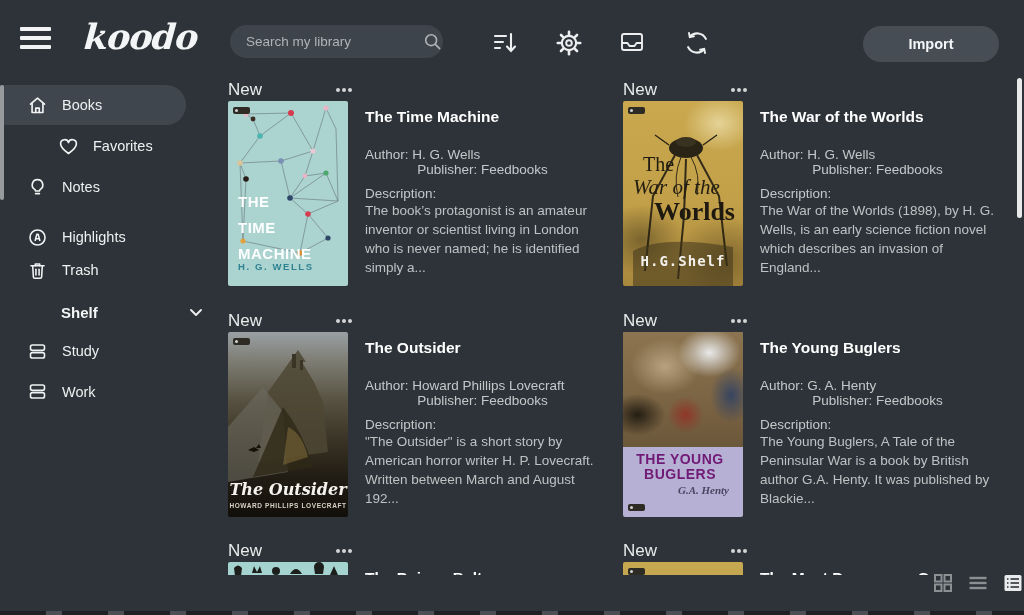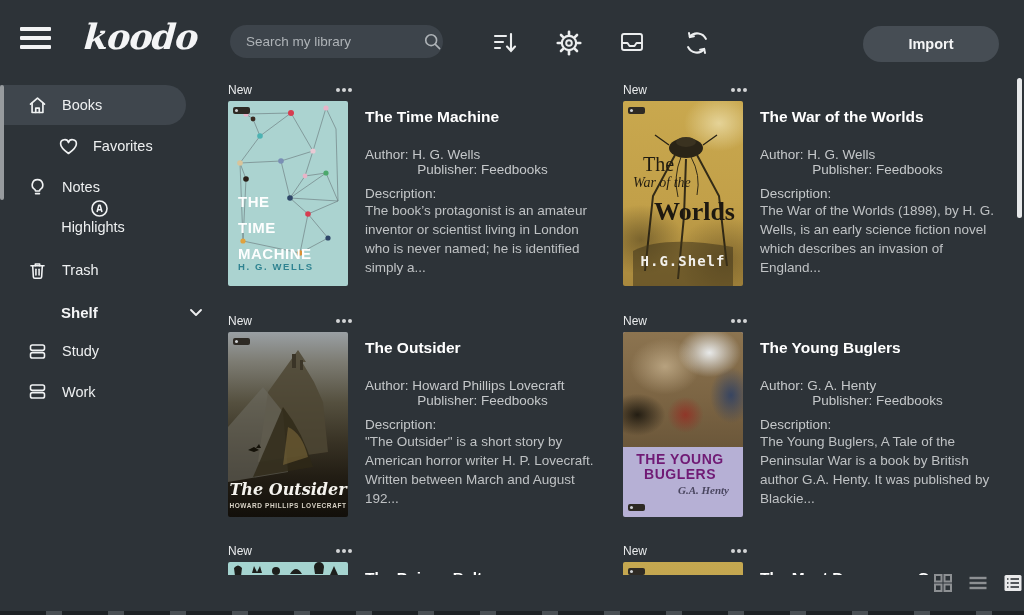--- a/index.html
+++ b/index.html
@@ -31,21 +31,21 @@
   
   .content { position:absolute; left:200px; top:75px; width:824px; height:500px; overflow:hidden; }
   .card { position:absolute; width:372px; }
   .card.c0 { left:28px;  top:7px; }
   .card.c1 { left:423px; top:7px; }
   .card.c2 { left:28px;  top:238px; }
   .card.c3 { left:423px; top:238px; }
   .card.c4 { left:28px;  top:468px; }
   .card.c5 { left:423px; top:468px; }
   .card-head { width:126px; height:16px; display:flex; justify-content:space-between; align-items:center; margin-bottom:3px; }
-  .new-badge { color:#e9ebec; font-size:12px;text-align:center; }
+  .new-badge { color:#e9ebec; font-size:17px;text-align:center; }
   .more-dots { width:4px; height:4px; border-radius:50%; background:#d3d5d6; box-shadow:6px 0 0 #d3d5d6, 12px 0 0 #d3d5d6; margin-right:14px; cursor:pointer; }
   .card-body { display:flex; }
   .cover { width:120px; height:185px; border-radius:2px; overflow:hidden; position:relative; flex-shrink:0; cursor:pointer; }
   .meta { margin-left:17px; width:240px; color:#c5c8ca; font-size:13.5px; }
   .meta .title { color:#ffffff; font-size:15.5px; font-weight:700; margin-top:7px; }
   .meta .author { margin-top:21px; }
   .meta .publisher { margin-top:0;text-align:center; }
   .meta .desc-label { margin-top:9px; }
   .meta .desc { line-height:19px; color:#bfc2c4; }
   .fb-badge { position:absolute; width:17px; height:7px; background:#2e2a24; border-radius:2px; }
@@ -56,21 +56,21 @@
   .tm-title { position:absolute; left:10px; top:88px; color:#fdfefe; font-weight:700; font-size:15px; line-height:26px; letter-spacing:.5px; }
   .tm-author { position:absolute; left:10px; top:160px; color:#2f8391; font-weight:700; font-size:9.5px; letter-spacing:1.6px; }
 
   
   .cov-wotw { background:
       radial-gradient(50px 40px at 80% 12%, rgba(236,222,170,.8), transparent 70%),
       radial-gradient(60px 50px at 15% 75%, rgba(74,60,28,.55), transparent 70%),
       radial-gradient(70px 60px at 85% 85%, rgba(84,66,30,.5), transparent 70%),
       linear-gradient(180deg,#c9a84e 0%, #c2a049 55%, #a8883d 100%); }
   .wotw-the    { position:absolute; left:20px; top:52px;  font-family:"Liberation Serif", serif; font-size:20px; color:#201b10; }
-  .wotw-warof  { position:absolute; left:10px; top:74px;  font-family:"Liberation Serif", serif; font-style:italic; font-size:14px; color:#241e12; }
+  .wotw-warof  { position:absolute; left:10px; top:74px;  font-family:"Liberation Serif", serif; font-style:italic; font-size:21px; color:#241e12; }
   .wotw-worlds { position:absolute; right:8px; top:96px;  font-family:"Liberation Serif", serif; font-weight:700; font-size:26px; color:#1d1810; }
   .wotw-author { position:absolute; left:0; right:0; top:152px; text-align:center; font-family:"DejaVu Sans Mono", monospace; font-weight:700; font-size:14px; color:#f3f1ec; letter-spacing:1px; }
 
   
   .cov-out { background:
       linear-gradient(180deg,#9aa0a4 0%, #7d7c73 16%, #55503f 38%, #3a3426 58%, #221d14 78%, #120f0a 100%); }
   .out-title { position:absolute; left:0; right:0; top:148px; text-align:center; font-family:"DejaVu Serif", serif; font-style:italic; font-weight:700; font-size:16px; color:#f5f3ee; }
   .out-author { position:absolute; left:0; right:0; top:170px; text-align:center; font-size:6.5px; font-weight:700; letter-spacing:.6px; color:#d8d2c6; }
 
   
@@ -193,21 +193,21 @@
     <div class="side-item" style="top:92px;">
       <span class="sicon">
         <svg width="21" height="21" viewBox="0 0 24 24" fill="none" stroke="#f0f2f3" stroke-width="1.9" stroke-linecap="round" stroke-linejoin="round">
           <path d="M12,3 a6,6 0 0 1 3.2,11.1 c-.7,.5 -.9,1 -.9,1.9 h-4.6 c0,-.9 -.2,-1.4 -.9,-1.9 A6,6 0 0 1 12,3 z"></path>
           <line x1="9.8" y1="19" x2="14.2" y2="19"></line>
         </svg>
       </span>
       <span>Notes</span>
     </div>
 
-    <div class="side-item" style="top:123px;flex-direction:column;">
+    <div class="side-item" style="top:142px;">
       <span class="sicon">
         <svg width="21" height="21" viewBox="0 0 24 24" fill="none" stroke="#f0f2f3" stroke-width="1.8" stroke-linejoin="round">
           <circle cx="12" cy="12" r="8.6"></circle>
           <path d="M9.2,16 L11.2,8.4 h1.6 L14.8,16 M9.9,13.4 h4.2"></path>
         </svg>
       </span>
       <span>Highlights</span>
     </div>
 
     <div class="side-item" style="top:175px;">

